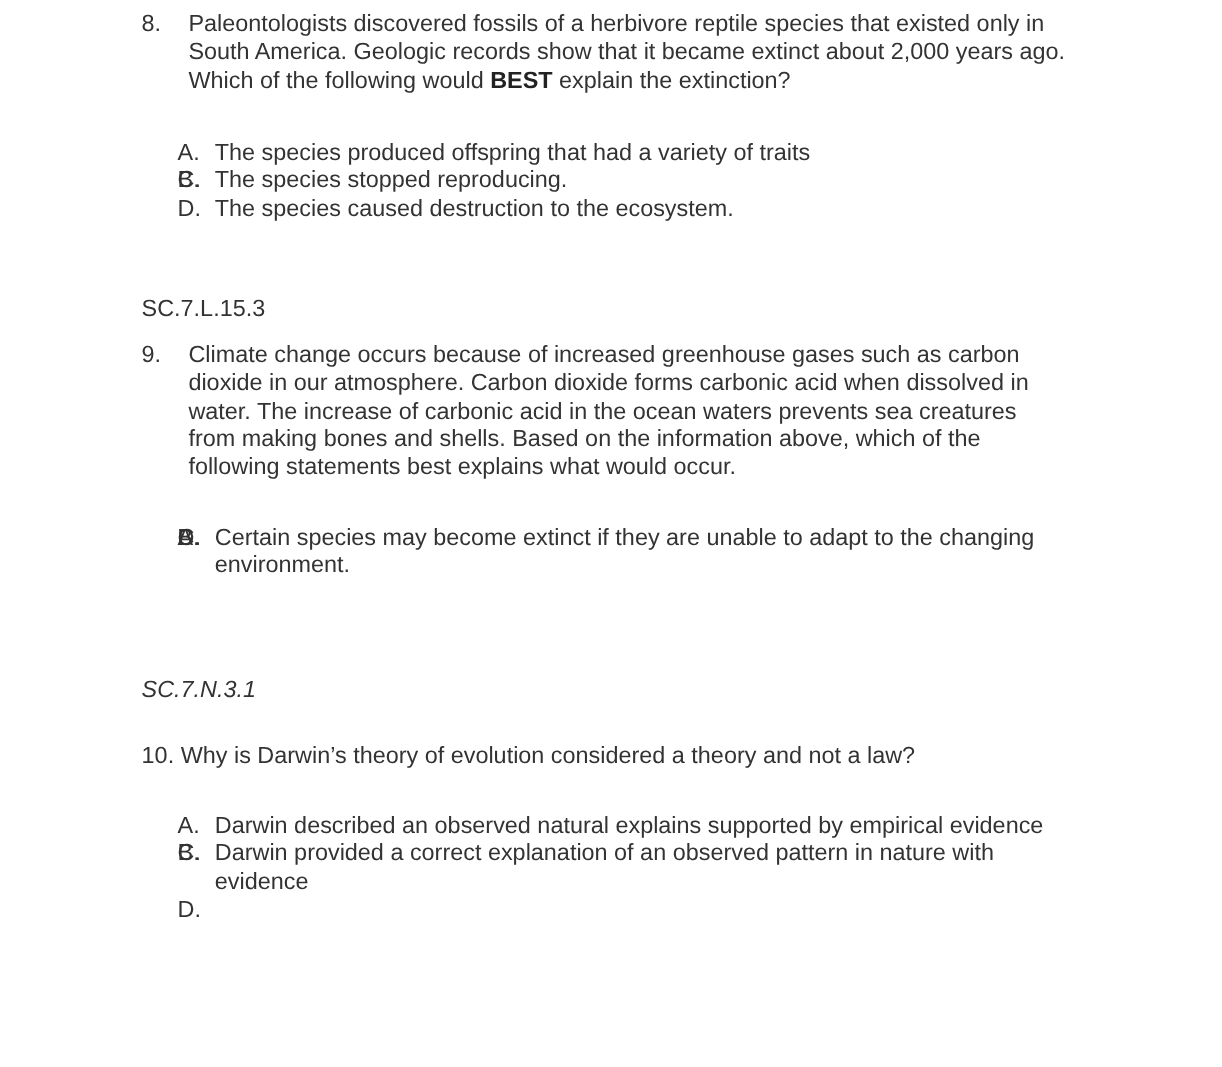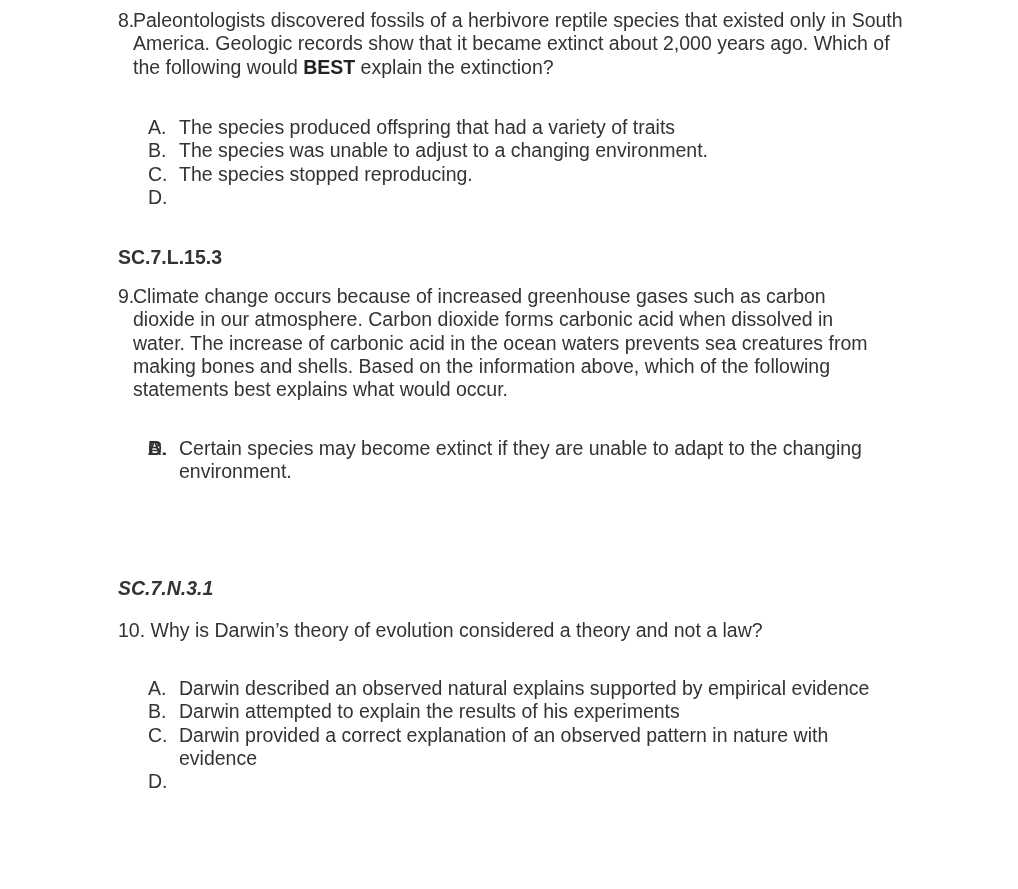--- a/index.html
+++ b/index.html
@@ -3,58 +3,58 @@
 <meta charset="utf-8">
 <style>
   html, body { margin: 0; padding: 0; background: #ffffff; }
   body {
     width: 1018px; height: 889px; position: relative; overflow: hidden;
     font-family: "Liberation Sans", sans-serif; color: #333333;
     font-size: 19.5px; line-height: 23.3px;
   }
   .q { position: absolute; left: 118px; width: 790px; }
   .q .num { position: absolute; left: 0; top: 0; }
-  .q .stem { margin-left: 15px; }
+  .q .stem { margin-left: 39px; }
   .choices { position: absolute; left: 148px; width: 760px; }
   .choice { position: relative; padding-left: 31px; }
   .choice .letter { position: absolute; left: 0; top: 0; }
-  .std { position: absolute; left: 118px; font-weight: bold; }
+  .std { position: absolute; left: 118px; }
   .italic { font-style: italic; }
   b { font-weight: bold; color: #222; }
 </style>
 </head>
 <body>
 
 <div class="q" style="top:9px;">
   <span class="num">8.</span>
   <div class="stem"><span>Paleontologists discovered fossils of  a herbivore reptile species that existed only in South America. Geologic records show that it became extinct about 2,000 years ago. Which of the following would </span><b>BEST</b><span> explain the extinction?</span></div>
 </div>
 <div class="choices" style="top:116px;">
   <div class="choice"><span class="letter">A.</span><span>The species produced offspring that had a variety of traits</span></div>
-  <div class="choice"><span class="letter">B.</span><span>The species was unable to adjust to a changing environment.</span></div>
+  <div class="choice"><span class="letter">B.</span></div>
   <div class="choice"><span class="letter">C.</span><span>The species stopped reproducing.</span></div>
-  <div class="choice"><span class="letter">D.</span></div>
+  <div class="choice"><span class="letter">D.</span><span>The species caused destruction to the ecosystem.</span></div>
 </div>
 
 <div class="std" style="top:246px;">SC.7.L.15.3</div>
 
 <div class="q" style="top:285px; width:760px;">
   <span class="num">9.</span>
   <div class="stem">Climate change occurs because of increased greenhouse gases such as carbon dioxide in our atmosphere. Carbon dioxide forms carbonic acid when dissolved in water. The increase of carbonic acid in the ocean waters prevents sea creatures from making bones and shells. Based on the information above, which of the following statements best explains what would occur.</div>
 </div>
 <div class="choices" style="top:437px; width:745px;">
   <div class="choice"><span class="letter">A.</span></div>
   <div class="choice"><span class="letter">B.</span></div>
   <div class="choice"><span class="letter">C.</span></div>
   <div class="choice"><span class="letter">D.</span><span>Certain species may become extinct if they are unable to adapt to the changing environment.</span></div>
 </div>
 
-<div class="std italic" style="top:577px;">SC.7.N.3.1</div>
+<div class="std italic" style="top:564px;">SC.7.N.3.1</div>
 
 <div class="q" style="top:619px;">
   <span>10.</span> <span>Why is Darwin’s theory of evolution considered a theory and not a law?</span>
 </div>
 <div class="choices" style="top:677px; width:745px;">
   <div class="choice"><span class="letter">A.</span><span>Darwin described an observed natural explains supported by empirical evidence</span></div>
-  <div class="choice"><span class="letter">B.</span><span>Darwin attempted to explain the results of his experiments</span></div>
+  <div class="choice"><span class="letter">B.</span></div>
   <div class="choice"><span class="letter">C.</span><span>Darwin provided a correct explanation of an observed pattern in nature with evidence</span></div>
   <div class="choice"><span class="letter">D.</span></div>
 </div>
 
 </body></html>

